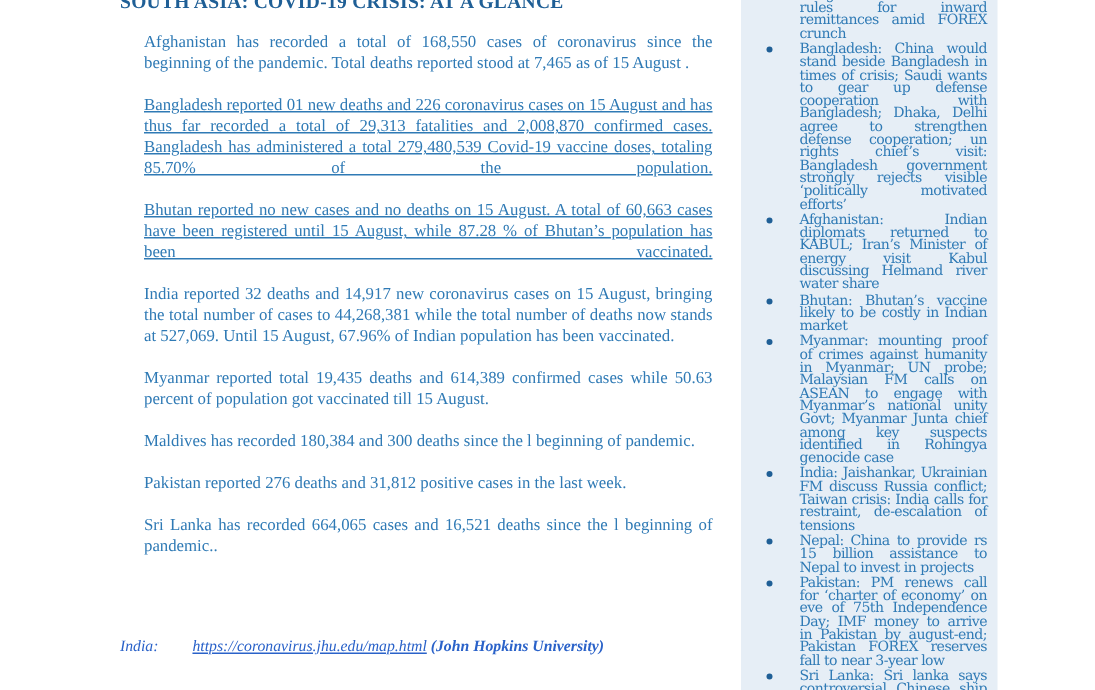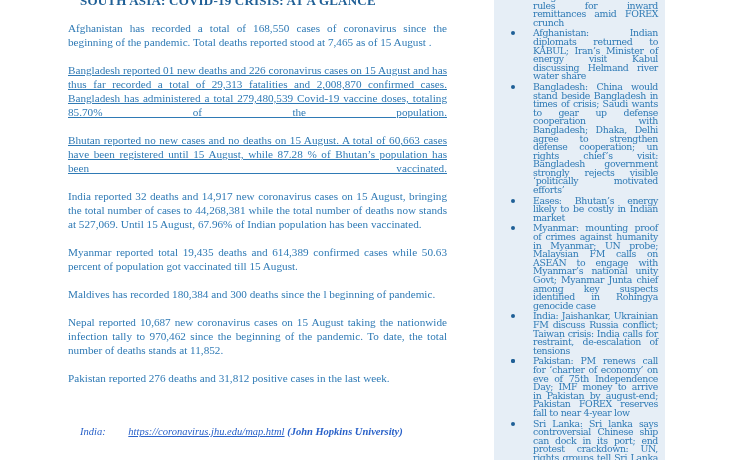--- a/index.html
+++ b/index.html
@@ -7,21 +7,21 @@
     width:730px; height:460px; overflow:hidden; background:#ffffff;
     position:relative; font-family:"DejaVu Serif", serif;
   }
   .title {
     position:absolute; left:80px; top:-7px;
     font-family:"Liberation Serif", serif; font-weight:bold;
     font-size:13px; color:#1f5f96; letter-spacing:0.2px;
     white-space:nowrap;
   }
   .main {
-    position:absolute; left:68px; top:21px; width:379px;
+    position:absolute; left:96px; top:21px; width:379px;
     color:#2f7ab5; font-family:"Liberation Serif", serif;
     font-size:11.2px; line-height:14px;
   }
   .main p { margin:0 0 14px 0; text-align:justify; }
   .main p.last-justify { text-align-last:justify;text-decoration:underline; }
   .source {
     position:absolute; left:80px; top:426px;
     font-family:"Liberation Serif", serif; font-style:italic;
     font-size:10.5px; color:#2a62c9; white-space:nowrap;
   }
@@ -48,33 +48,33 @@
 
 <div class="title">SOUTH ASIA: COVID-19 CRISIS: AT A GLANCE</div>
 
 <div class="main">
   <p>Afghanistan has recorded a total of 168,550 cases of coronavirus since the beginning of the pandemic. Total deaths reported stood at 7,465 as of 15 August .</p>
   <p class="last-justify">Bangladesh reported 01 new deaths and 226 coronavirus cases on 15 August and has thus far recorded a total of 29,313 fatalities and 2,008,870 confirmed cases. Bangladesh has administered a total 279,480,539 Covid-19 vaccine doses, totaling 85.70% of the population.</p>
   <p class="last-justify">Bhutan reported no new cases and no deaths on 15 August. A total of 60,663 cases have been registered until 15 August, while 87.28 % of Bhutan’s population has been vaccinated.</p>
   <p>India reported 32 deaths and 14,917 new coronavirus cases on 15 August, bringing the total number of cases to 44,268,381 while the total number of deaths now stands at 527,069. Until 15 August, 67.96% of Indian population has been vaccinated.</p>
   <p>Myanmar reported total 19,435 deaths and 614,389 confirmed cases while 50.63 percent of population got vaccinated till 15 August.</p>
   <p>Maldives has recorded 180,384 and 300 deaths since the l beginning of pandemic.</p>
-  <p>Nepal reported 10,687 new coronavirus cases on 15 August taking the nationwide infection tally to 970,462 since the beginning of the pandemic. To date, the total number of deaths stands at 11,852.</p>
   <p>Pakistan reported 276 deaths and 31,812 positive cases in the last week.</p>
+  <p>Sri Lanka has recorded 664,065 cases and 16,521 deaths since the l beginning of pandemic..</p>
 </div>
 
 <div class="source">
   <span>India: </span><a>https://coronavirus.jhu.edu/map.html</a> <b>(John Hopkins University)</b>
 </div>
 
 <div class="sidebar">
   <ul>
     <li><span>Bangladesh Bank Eases rules for inward remittances amid FOREX crunch</span></li>
+    <li><span class="bullet"></span><span>Bangladesh: China would stand beside Bangladesh in times of crisis; Saudi wants to gear up defense cooperation with Bangladesh; Dhaka, Delhi agree to strengthen defense cooperation; un rights chief’s visit: Bangladesh government strongly rejects visible ‘politically motivated efforts’</span></li>
     <li><span class="bullet"></span><span>Afghanistan: Indian diplomats returned to KABUL; Iran’s Minister of energy visit Kabul discussing Helmand river water share</span></li>
-    <li><span class="bullet"></span><span>Bangladesh: China would stand beside Bangladesh in times of crisis; Saudi wants to gear up defense cooperation with Bangladesh; Dhaka, Delhi agree to strengthen defense cooperation; un rights chief’s visit: Bangladesh government strongly rejects visible ‘politically motivated efforts’</span></li>
-    <li><span class="bullet"></span><span>Eases: Bhutan’s energy likely to be costly in Indian market</span></li>
+    <li><span class="bullet"></span><span>Bhutan: Bhutan’s vaccine likely to be costly in Indian market</span></li>
     <li><span class="bullet"></span><span>Myanmar: mounting proof of crimes against humanity in Myanmar; UN probe; Malaysian FM calls on ASEAN to engage with Myanmar’s national unity Govt; Myanmar Junta chief among key suspects identified in Rohingya genocide case</span></li>
     <li><span class="bullet"></span><span>India: Jaishankar, Ukrainian FM discuss Russia conflict; Taiwan crisis: India calls for restraint, de-escalation of tensions</span></li>
-    <li><span class="bullet"></span></li>
-    <li><span class="bullet"></span><span>Pakistan: PM renews call for ‘charter of economy’ on eve of 75th Independence Day; IMF money to arrive in Pakistan by august-end; Pakistan FOREX reserves fall to near 4-year low</span></li>
+    <li><span class="bullet"></span><span>Nepal: China to provide rs 15 billion assistance to Nepal to invest in projects</span></li>
+    <li><span class="bullet"></span><span>Pakistan: PM renews call for ‘charter of economy’ on eve of 75th Independence Day; IMF money to arrive in Pakistan by august-end; Pakistan FOREX reserves fall to near 3-year low</span></li>
     <li><span class="bullet"></span><span>Sri Lanka: Sri lanka says controversial Chinese ship can dock in its port; end protest crackdown: UN, rights groups tell Sri Lanka president</span></li>
   </ul>
 </div>
 
 </body></html>

